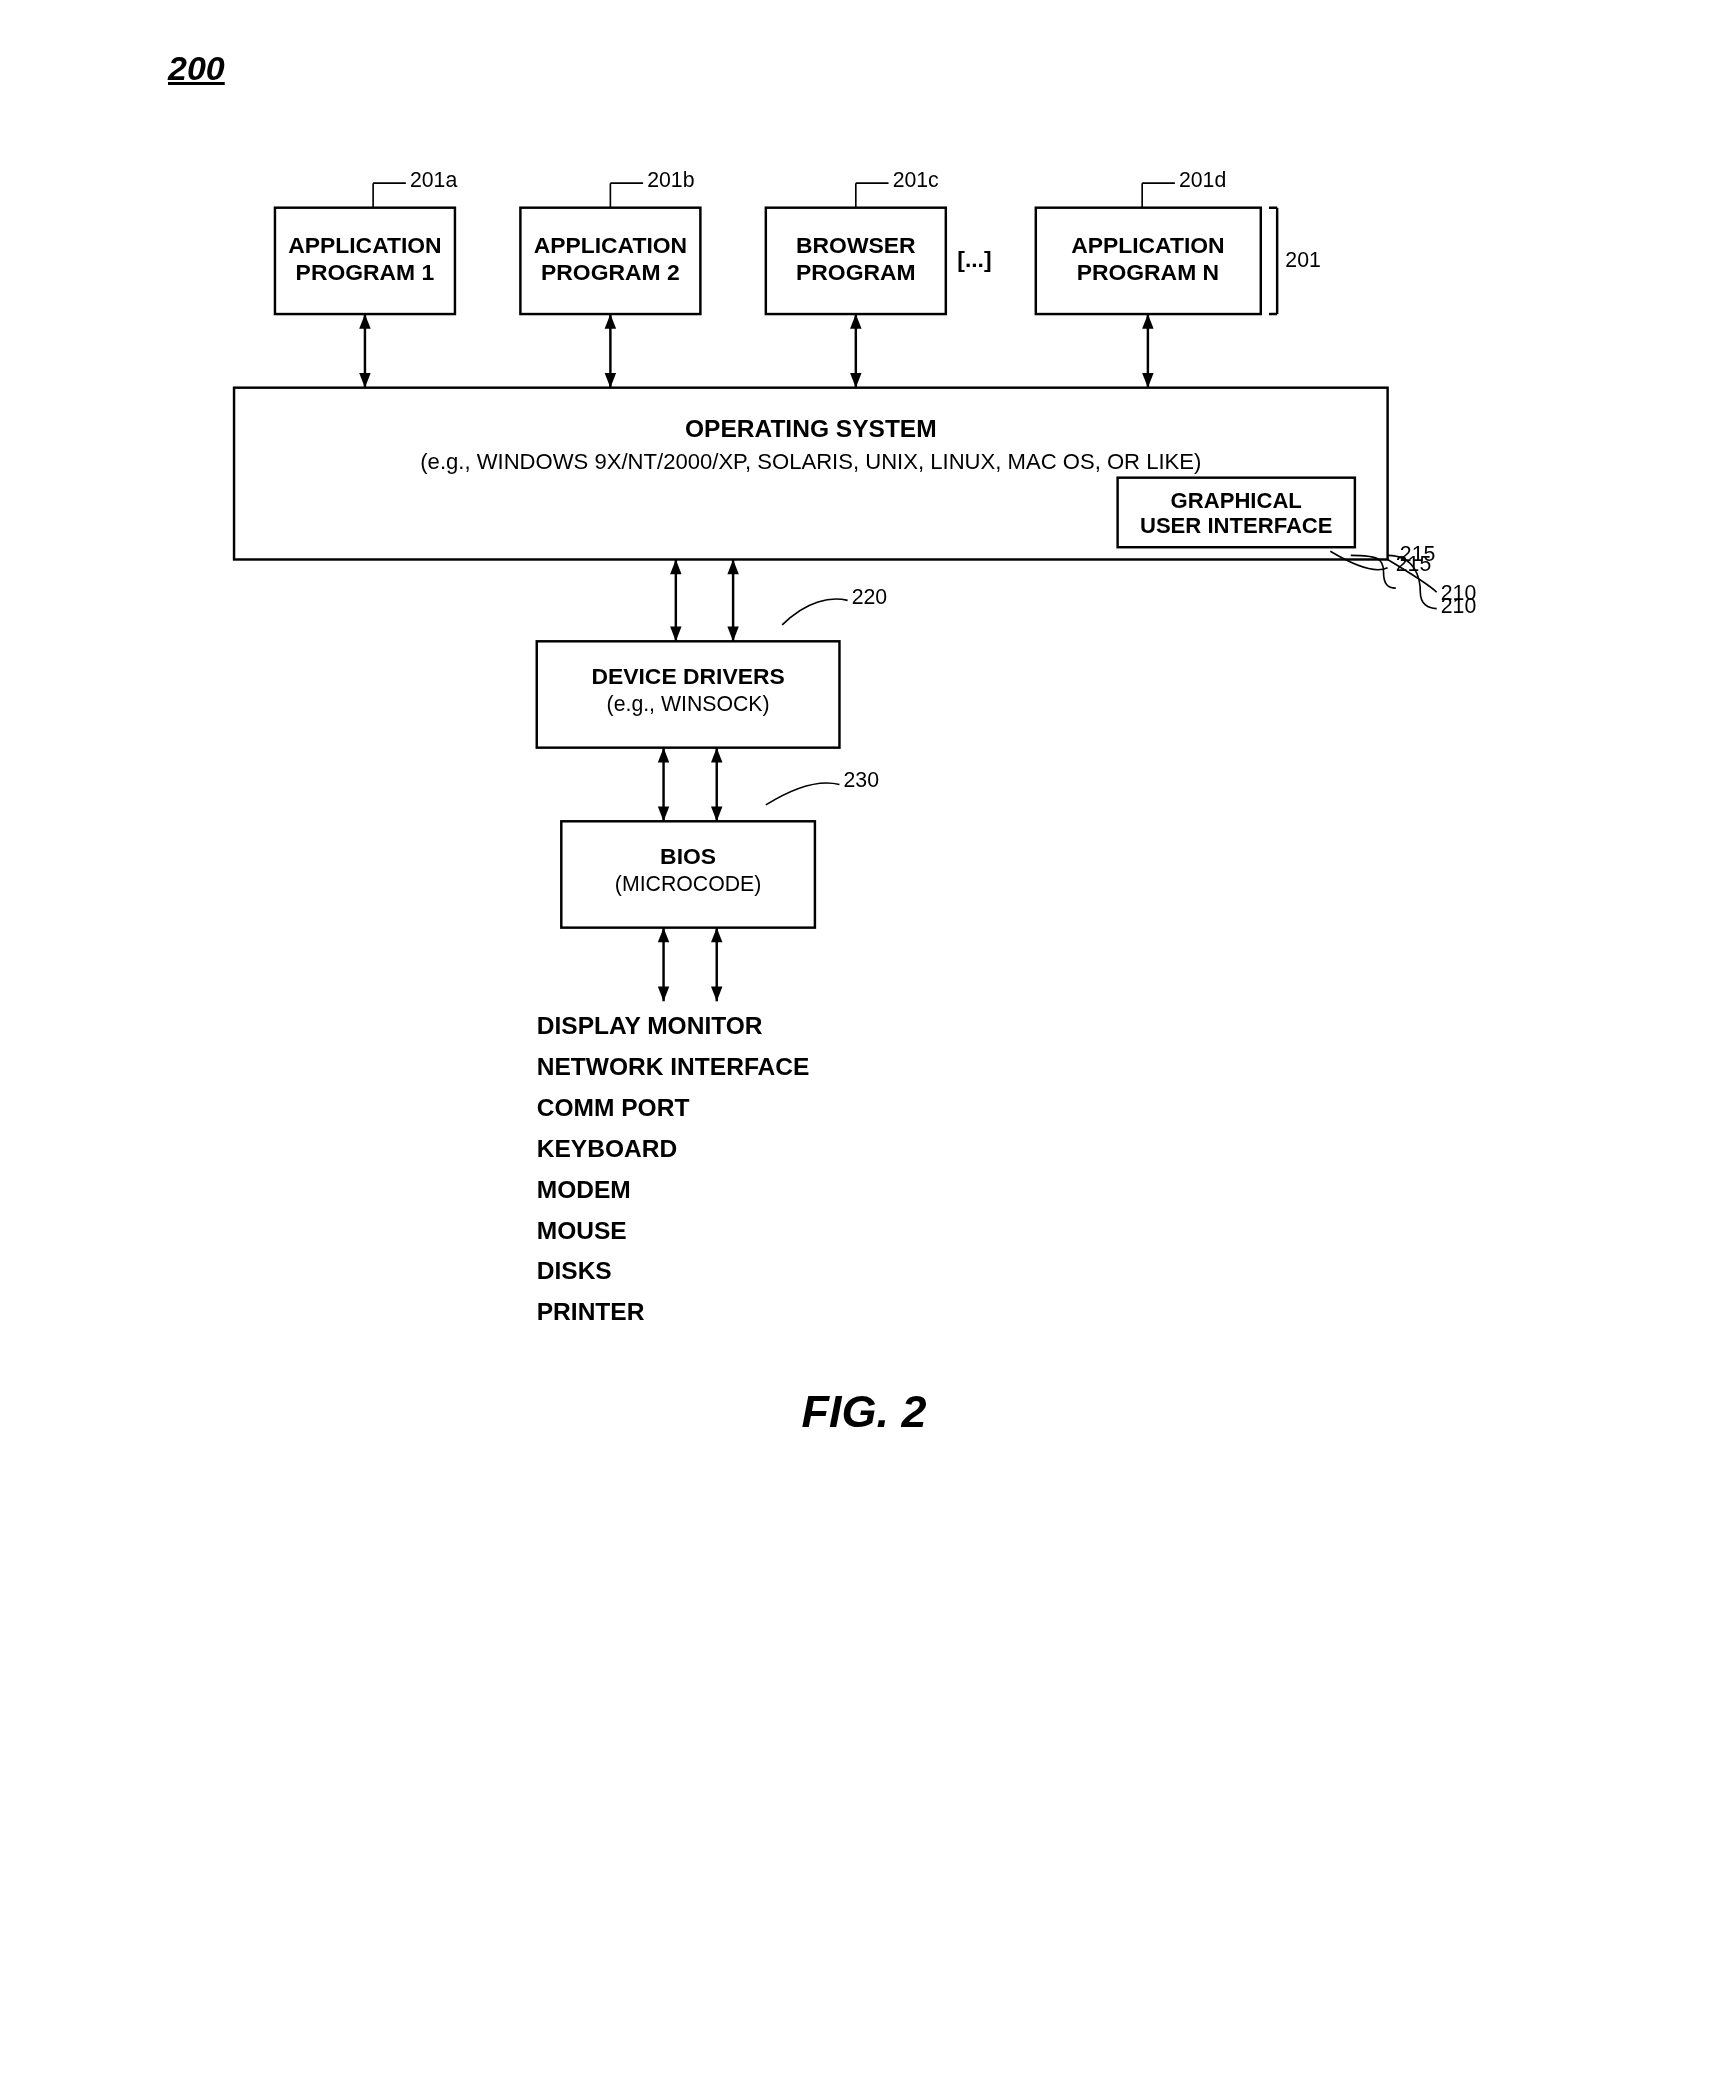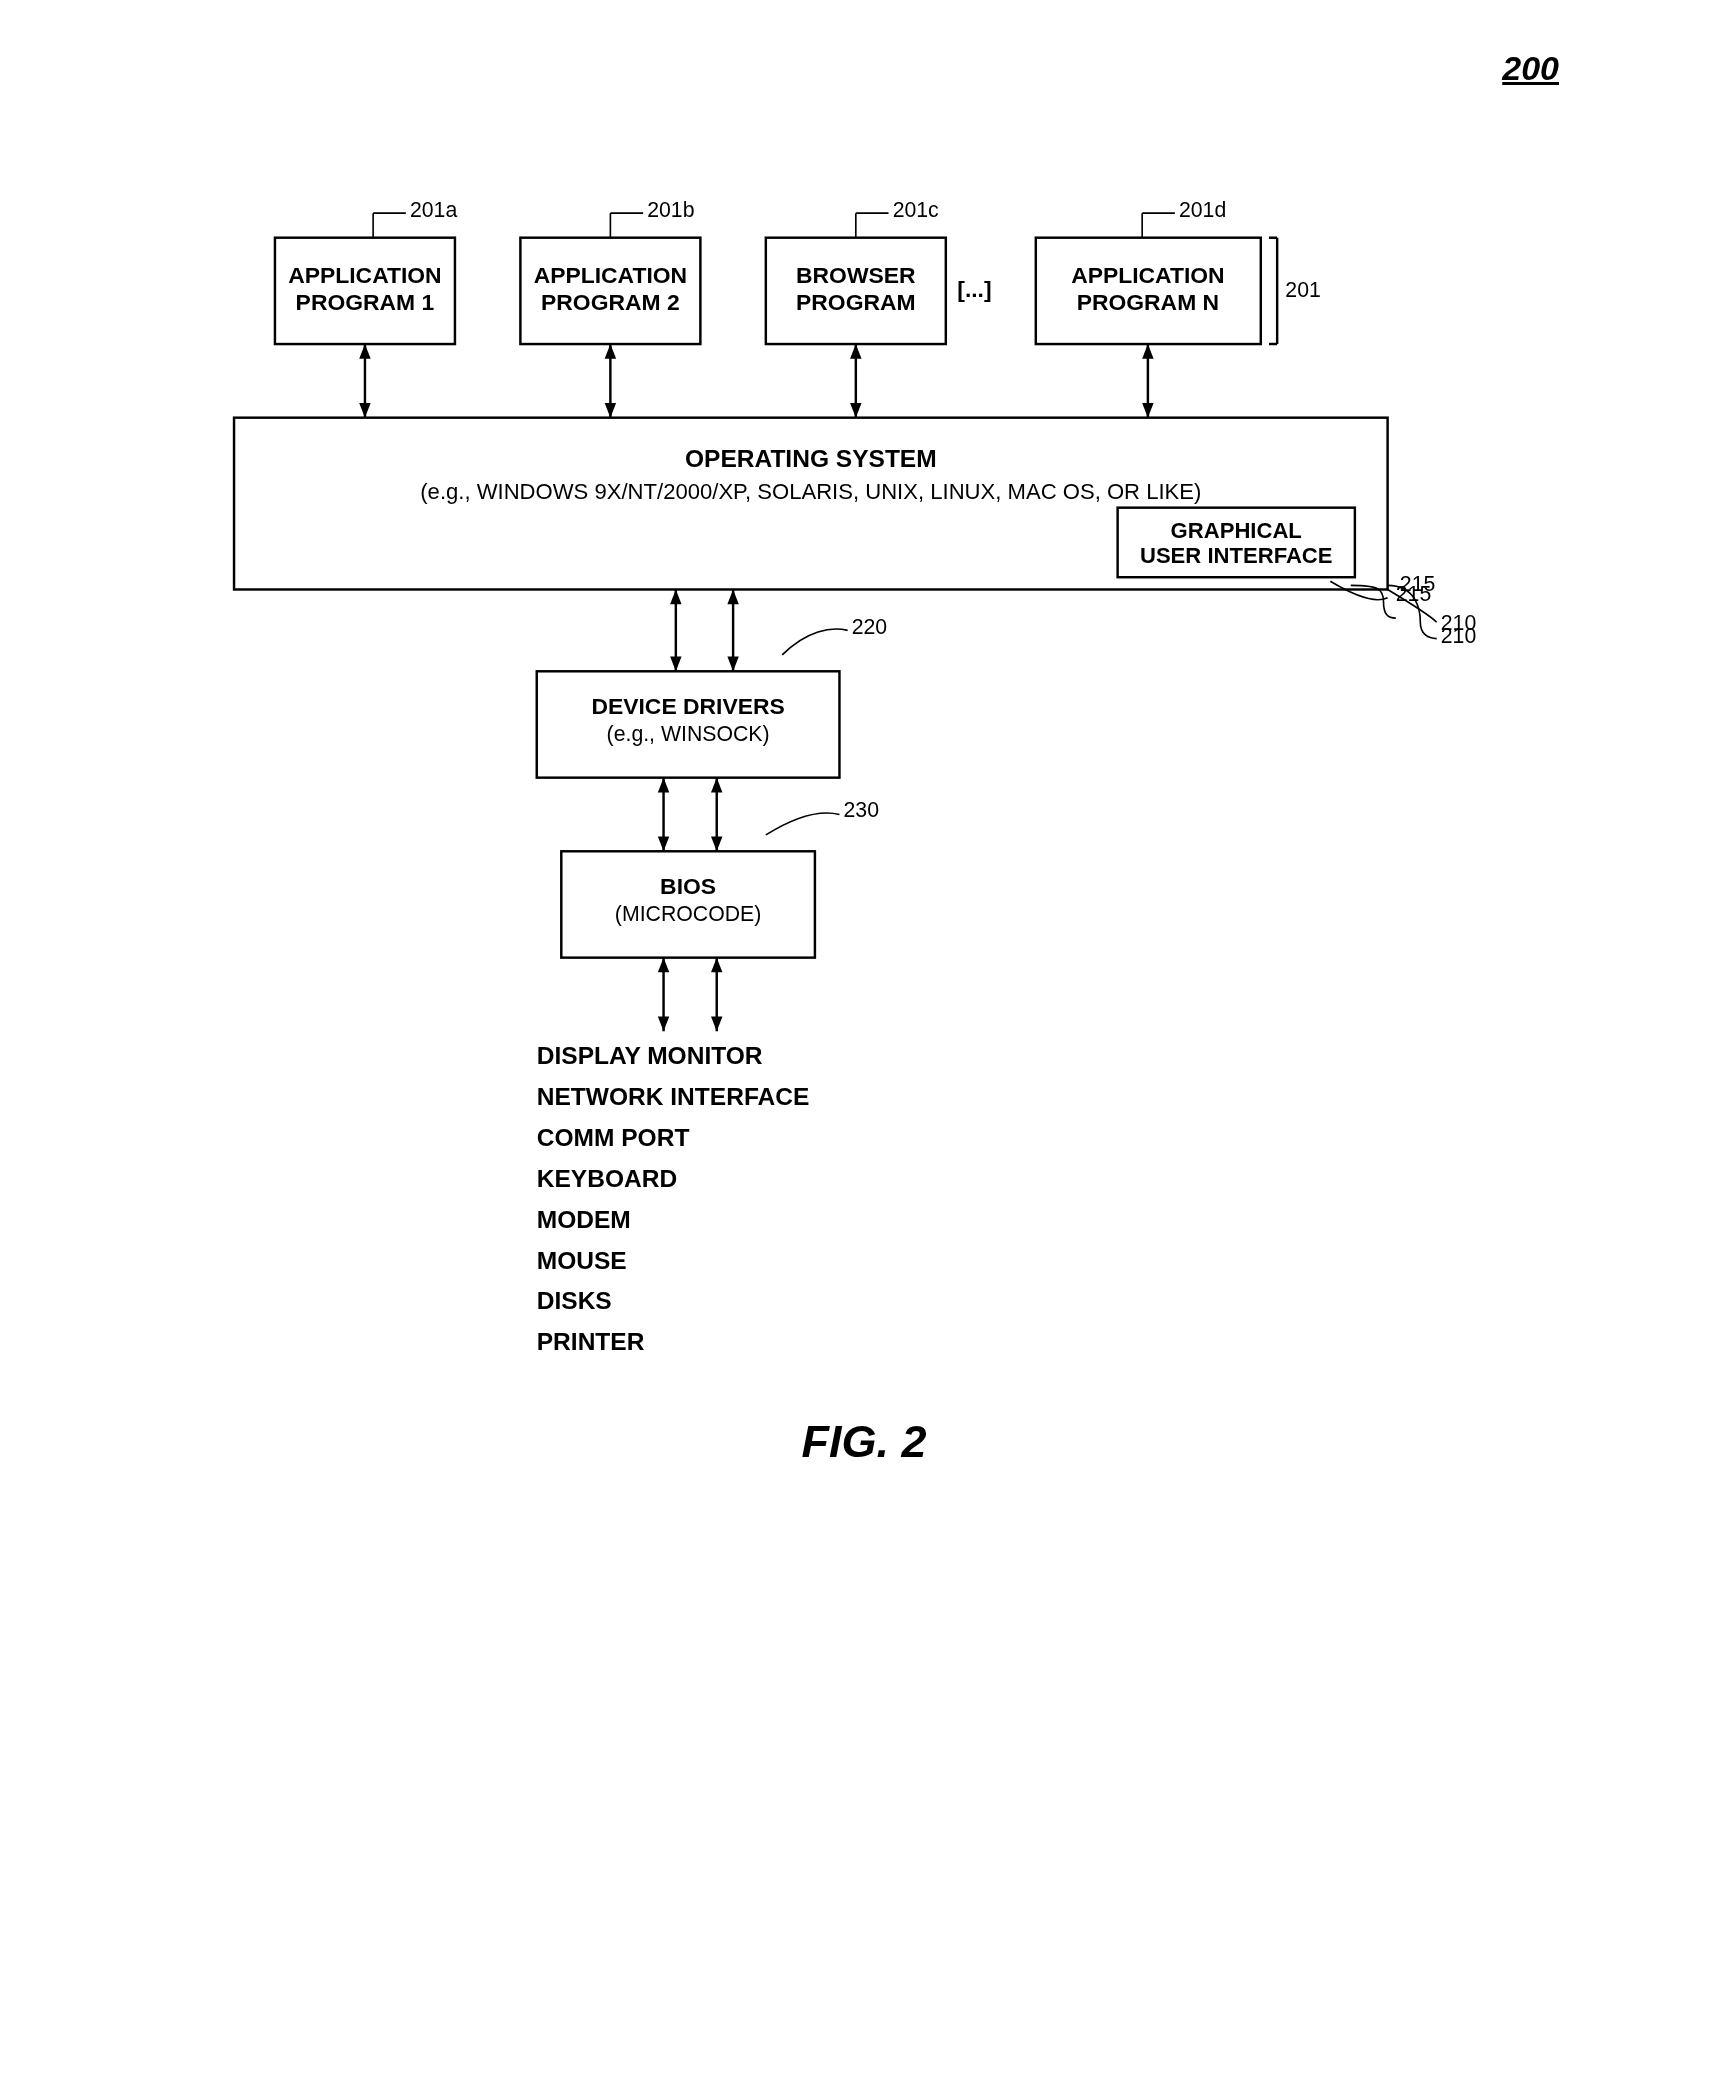--- a/index.html
+++ b/index.html
@@ -15,25 +15,25 @@
     .diagram-container {
       position: absolute;
       top: 49px;
       left: 50%;
       transform: translateX(-50%);
       width: 1391px;
     }
 
     
     .fig-number {
-      text-align: right;
+      text-align: left;
       font-size: 34px;
       font-weight: bold;
       text-decoration: underline;
-      margin-bottom: 76px;
+      margin-bottom: 46px;
       font-style: italic;
     }
 
     .diagram-area {
       position: relative;
     }
   </style>
 </head>
 <body>
 

